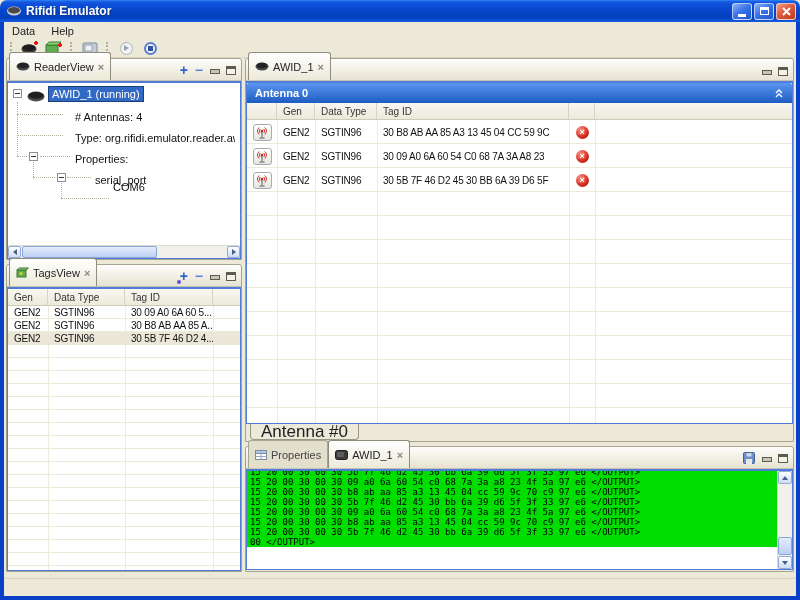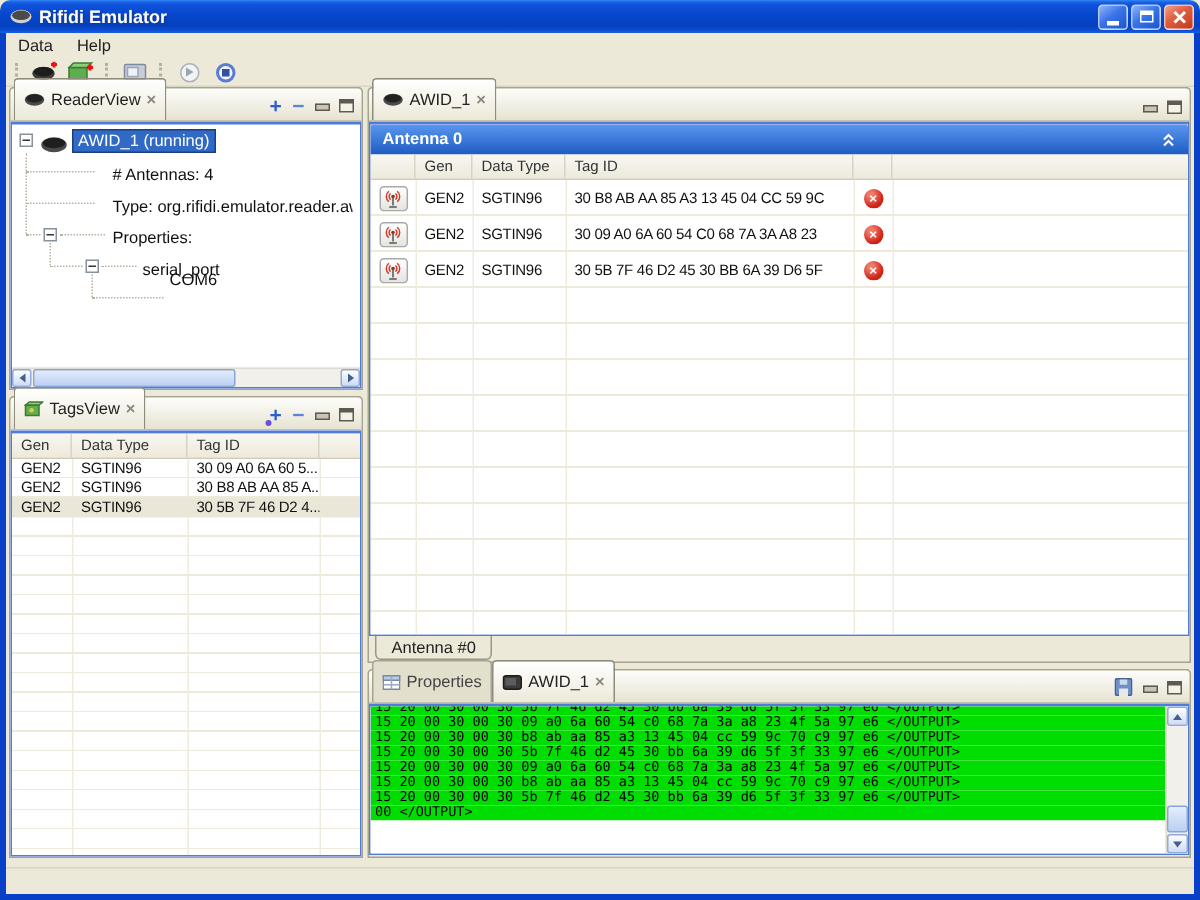--- a/index.html
+++ b/index.html
@@ -87,21 +87,21 @@
 
   
   .ant-header{height:20px;background:linear-gradient(180deg,#5a96f0,#1d5cc2);border-radius:2px 2px 0 0;
     display:flex;align-items:center;color:#fff;font-size:11px;font-weight:bold;padding:0 8px;}
   .ant-header .chev{margin-left:auto;}
   .ant-btn{width:19px;height:17px;border:1px solid #a9a9a9;border-radius:3px;background:linear-gradient(180deg,#ffffff,#e4e4e0);
     display:flex;align-items:center;justify-content:center;}
   .del-sphere{width:13px;height:13px;border-radius:50%;background:radial-gradient(circle at 35% 30%,#f07a6a 15%,#d42a1c 60%,#9c1407 100%);
     color:#fff;font-size:9px;font-weight:bold;line-height:13px;text-align:center;}
   .bottom-tabrow{position:absolute;left:0;right:0;bottom:0;height:17px;display:flex;padding-left:4px;}
-  .bottom-tab{height:16px;padding:0 10px;font-size:11px;color:#222;background:#ece9d8;border:1px solid #9a9786;border-top:none;
+  .bottom-tab{height:16px;padding:0 10px;font-size:17px;color:#222;background:#ece9d8;border:1px solid #9a9786;border-top:none;
     border-radius:0 0 4px 4px;display:flex;align-items:center;}
 
   
   .console-body{position:absolute;inset:0;background:#fff;}
   .clines{margin:-4px 15px 0 0;overflow:hidden;}
   .cline{height:10px;line-height:10px;font-family:"DejaVu Sans Mono",monospace;font-size:9px;padding-left:3px;white-space:nowrap;color:#000;}
   .cline.output{background:#00dd00;}
   .cline.input{background:#ee0000;}
 
   .statusbar{position:absolute;left:0;right:0;bottom:0;height:18px;border-top:1px solid #d9d5c4;background:#ece9d8;}

